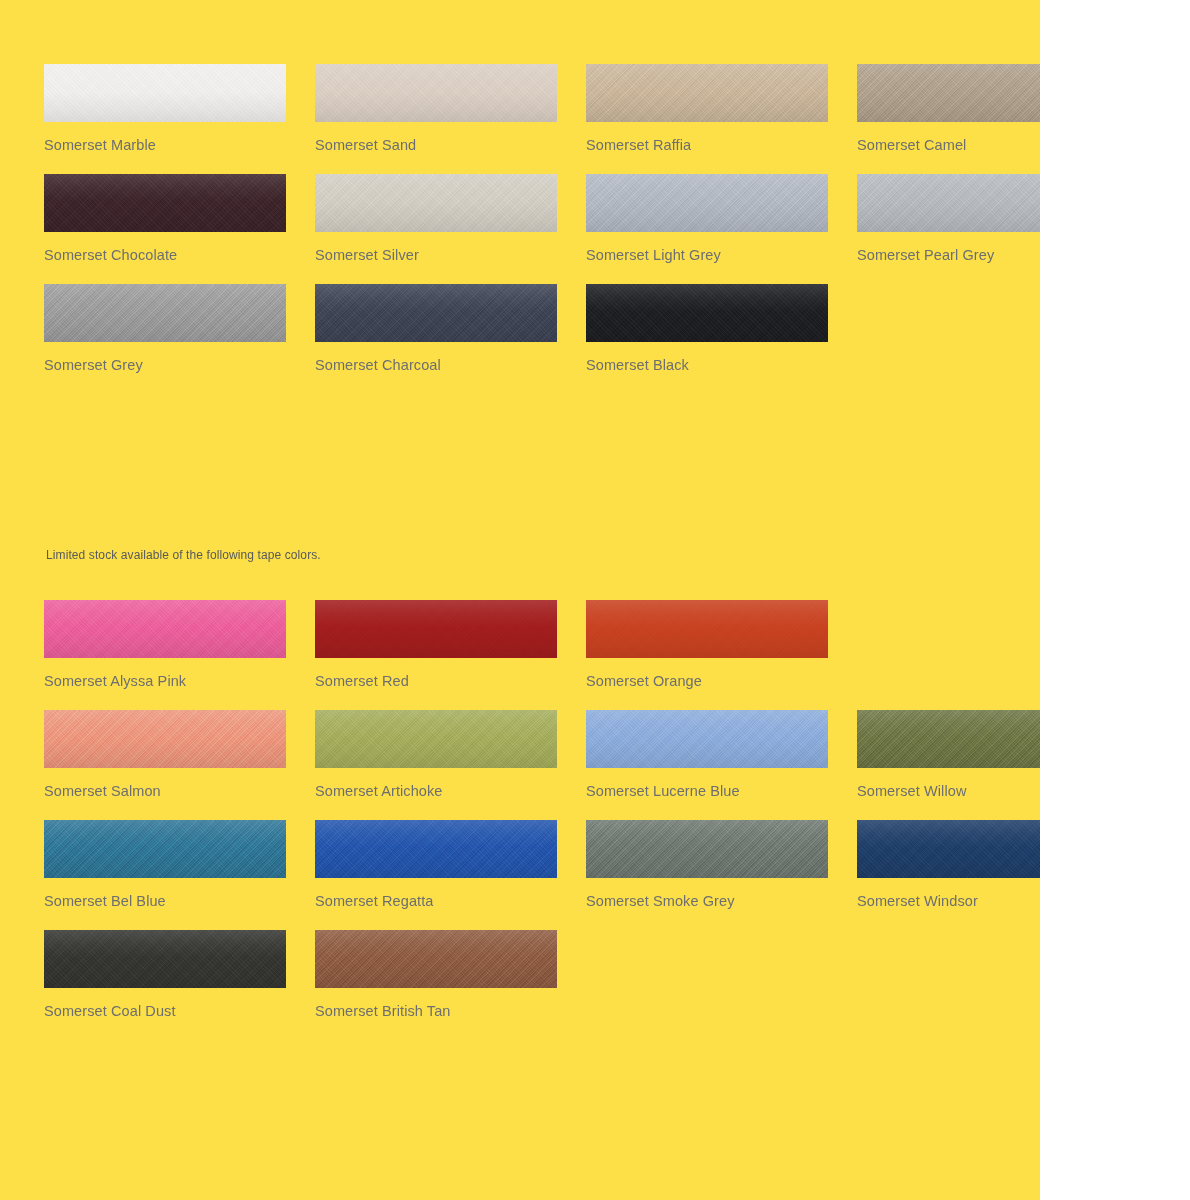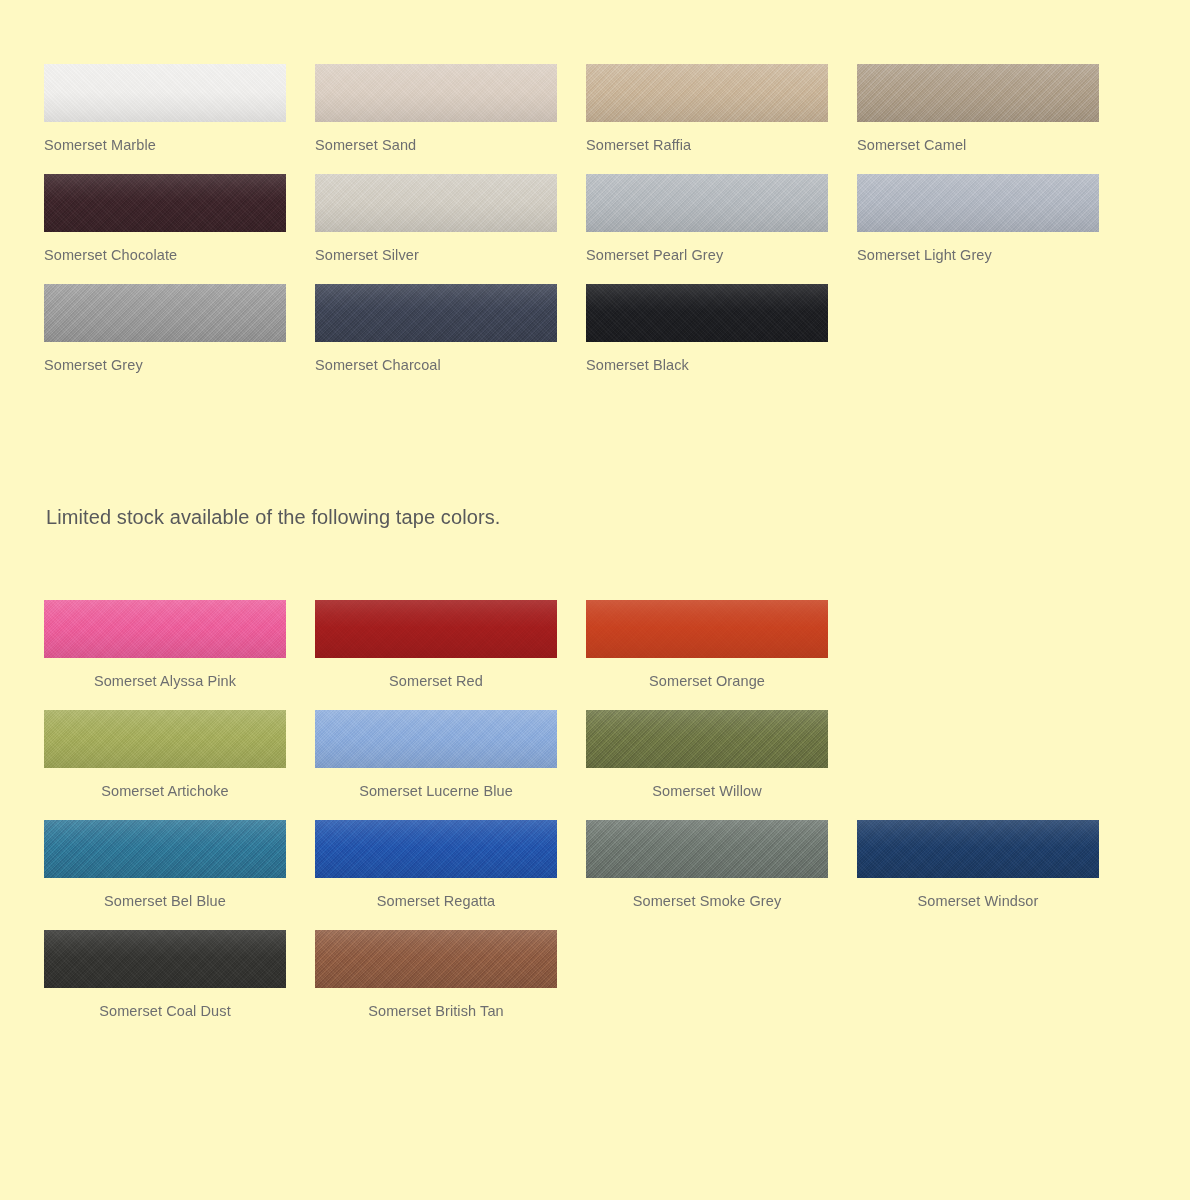--- a/index.html
+++ b/index.html
@@ -8,23 +8,23 @@
     background: #ffffff;
   }
   body {
     width: 1190px;
     height: 1200px;
     font-family: "Liberation Sans", sans-serif;
     -webkit-font-smoothing: antialiased;
   }
   .page {
     position: relative;
-    width: 1190px;
+    width: 1040px;
     height: 1200px;
-    background: #fef9c3;
+    background: #fde047;
     overflow: hidden;
   }
   .grid {
     position: absolute;
     left: 44px;
     top: 64px;
     width: 1046px;
   }
   .swatch-row {
     display: flex;
@@ -95,32 +95,31 @@
     margin-top: 14px;
     font-size: 14.5px;
     line-height: 18px;
     color: #6d6e70;
     letter-spacing: 0.1px;
     white-space: nowrap;
   }
   .note {
     position: absolute;
     left: 46px;
-    top: 506px;
-    font-size: 20px;
+    top: 544px;
+    font-size: 12px;
     line-height: 22px;
     color: #58595b;
     letter-spacing: 0.1px;
   }
   .section-two {
     position: absolute;
     left: 44px;
     top: 600px;
     width: 1046px;
-    text-align: center;
   }
 </style>
 </head>
 <body>
 
 <div class="page">
 
   <div class="grid">
       <div class="swatch-row">
         <div class="swatch-cell">
@@ -167,35 +166,35 @@
         </div>
         <div class="swatch-cell">
           <div class="swatch-chip" style="background-color: rgb(212, 207, 197);">
             <div class="weave"></div>
             <div class="weave2"></div>
             <div class="sheen"></div>
           </div>
           <div class="swatch-label">Somerset Silver</div>
         </div>
         <div class="swatch-cell">
+          <div class="swatch-chip" style="background-color: rgb(179, 185, 196);">
+            <div class="weave"></div>
+            <div class="weave2"></div>
+            <div class="sheen"></div>
+          </div>
+          <div class="swatch-label">Somerset Light Grey</div>
+        </div>
+        <div class="swatch-cell">
           <div class="swatch-chip" style="background-color: rgb(182, 187, 192);">
             <div class="weave"></div>
             <div class="weave2"></div>
             <div class="sheen"></div>
           </div>
           <div class="swatch-label">Somerset Pearl Grey</div>
         </div>
-        <div class="swatch-cell">
-          <div class="swatch-chip" style="background-color: rgb(179, 185, 196);">
-            <div class="weave"></div>
-            <div class="weave2"></div>
-            <div class="sheen"></div>
-          </div>
-          <div class="swatch-label">Somerset Light Grey</div>
-        </div>
       </div>
       <div class="swatch-row">
         <div class="swatch-cell">
           <div class="swatch-chip" style="background-color: rgb(156, 156, 156);">
             <div class="weave"></div>
             <div class="weave2"></div>
             <div class="sheen"></div>
           </div>
           <div class="swatch-label">Somerset Grey</div>
         </div>
@@ -242,20 +241,28 @@
           <div class="swatch-chip smooth" style="background-color: rgb(201, 65, 31);">
             <div class="weave"></div>
             <div class="weave2"></div>
             <div class="sheen"></div>
           </div>
           <div class="swatch-label">Somerset Orange</div>
         </div>
       </div>
       <div class="swatch-row">
         <div class="swatch-cell">
+          <div class="swatch-chip" style="background-color: rgb(240, 150, 124);">
+            <div class="weave"></div>
+            <div class="weave2"></div>
+            <div class="sheen"></div>
+          </div>
+          <div class="swatch-label">Somerset Salmon</div>
+        </div>
+        <div class="swatch-cell">
           <div class="swatch-chip fine" style="background-color: rgb(165, 174, 91);">
             <div class="weave"></div>
             <div class="weave2"></div>
             <div class="sheen"></div>
           </div>
           <div class="swatch-label">Somerset Artichoke</div>
         </div>
         <div class="swatch-cell">
           <div class="swatch-chip fine" style="background-color: rgb(140, 173, 222);">
             <div class="weave"></div>

